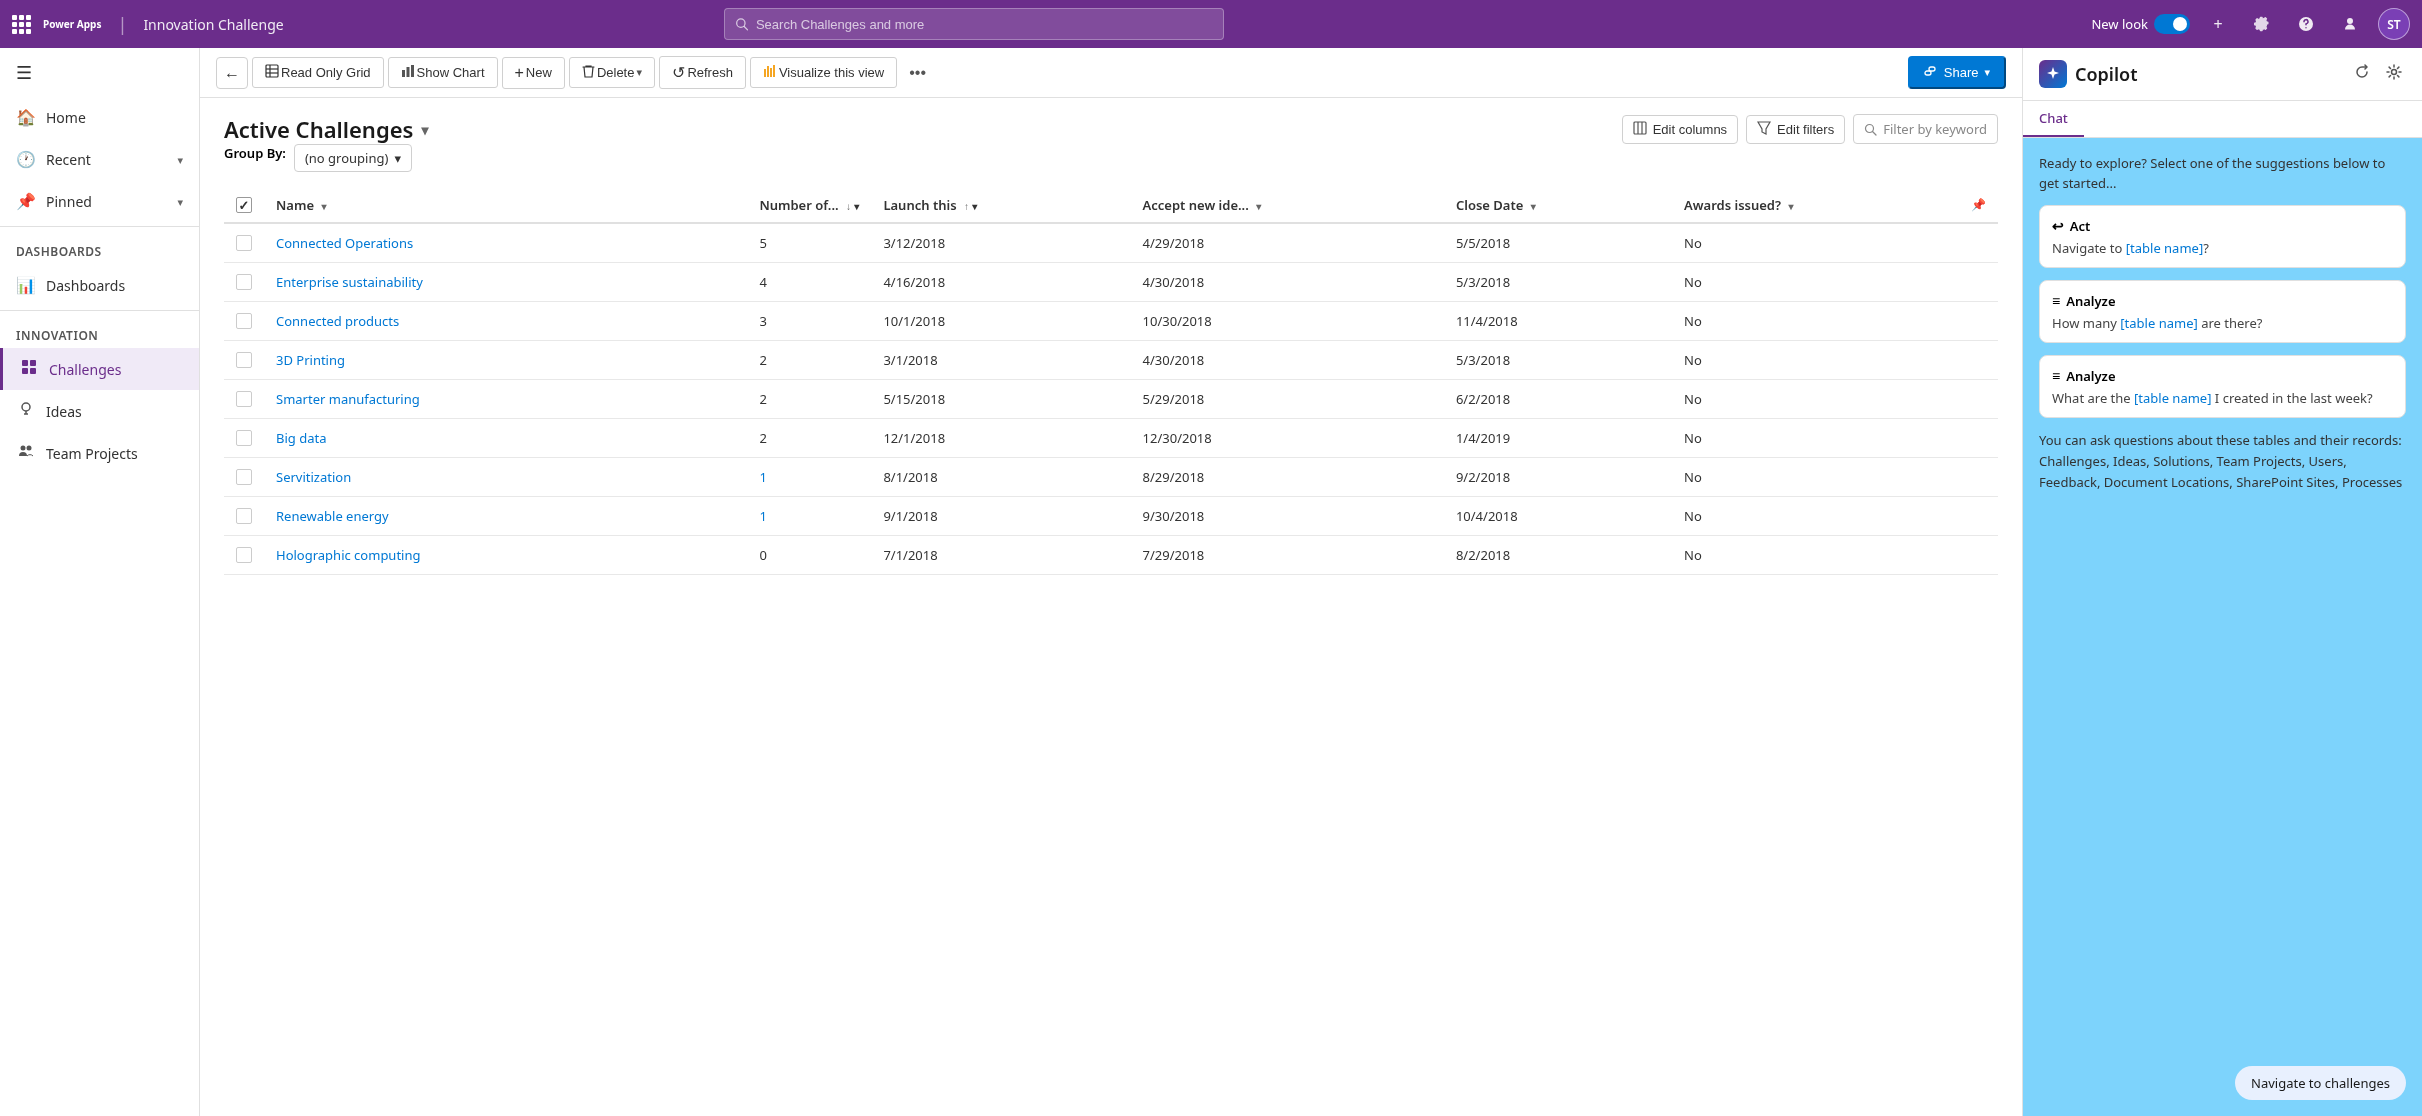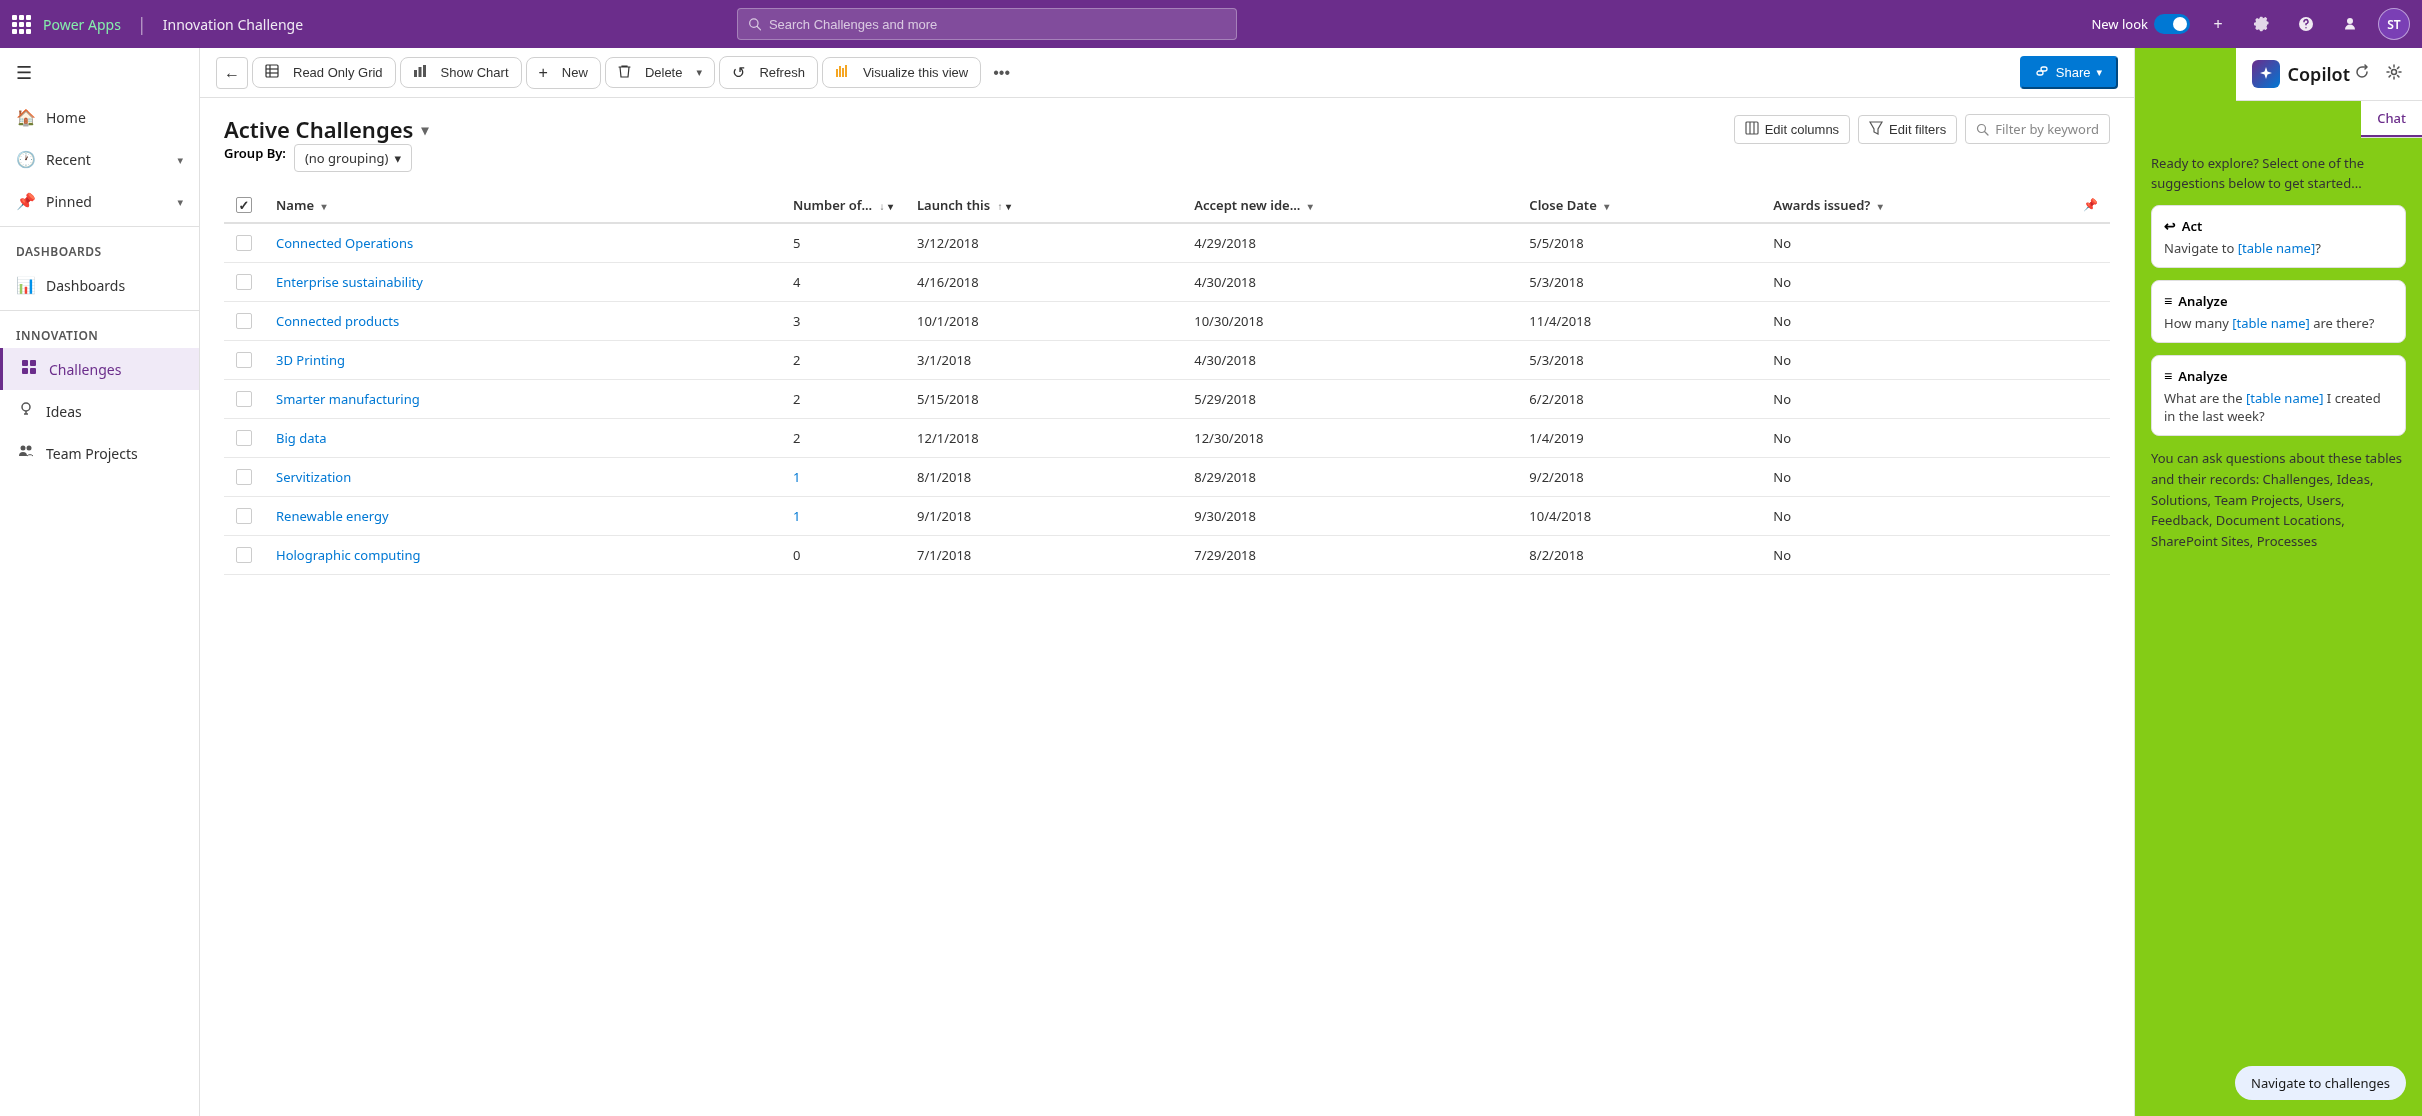--- a/index.html
+++ b/index.html
@@ -11,21 +11,21 @@
       align-items: center;
       background: #6b2d8b;
       color: white;
       height: 48px;
       padding: 0 12px;
       gap: 12px;
     }
     .topbar-grid-icon { display: flex; flex-direction: column; gap: 2px; cursor: pointer; }
     .topbar-grid-icon span { display: flex; gap: 2px; }
     .topbar-grid-icon i { width: 5px; height: 5px; background: white; border-radius: 1px; }
-    .topbar-app-name { font-size: 14px; font-weight: 400; color: #86efac; }
+    .topbar-app-name { font-size: 10px; font-weight: 700; color: #ffffff; }
     .topbar-divider { color: rgba(255,255,255,0.5); font-size: 18px; margin: 0 4px; }
     .topbar-instance { font-size: 14px; color: white; opacity: 0.9; }
     .topbar-search {
       flex: 1;
       max-width: 500px;
       margin: 0 auto;
       background: rgba(255,255,255,0.15);
       border: 1px solid rgba(255,255,255,0.3);
       border-radius: 4px;
       display: flex;
@@ -100,23 +100,23 @@
     .main { flex: 1; display: flex; flex-direction: column; overflow: hidden; background: white; }
 
     
     .toolbar {
       display: flex; align-items: center; gap: 4px;
       padding: 8px 16px;
       background: white;
       border-bottom: 1px solid #e0e0e0;
     }
     .toolbar-btn {
-      display: flex; align-items: center; gap: 14px;
+      display: flex; align-items: center; gap: 2px;
       padding: 6px 12px; border: 1px solid #d0d0d0; background: white;
-      border-radius: 8px; cursor: pointer; font-size: 13px; color: #333;
+      border-radius: 3px; cursor: pointer; font-size: 13px; color: #333;
       white-space: nowrap;
     }
     .toolbar-btn .btn-icon { font-size: 14px; }
     .toolbar-btn-primary {
       background: #0078d4; color: white; border-color: #0078d4;
       display: flex; align-items: center; gap: 6px; padding: 6px 14px;
       border-radius: 4px; cursor: pointer; font-size: 13px; font-weight: 500;
     }
     .back-btn {
       border: 1px solid #d0d0d0; background: white; border-radius: 4px;
@@ -163,27 +163,26 @@
       padding: 10px 12px; font-size: 13px; color: #333;
       border-bottom: 1px solid #e8e8e8;
     }
     .data-table .col-check { width: 40px; }
     .data-table .col-name { min-width: 220px; }
     .data-table .col-num { width: 120px; }
     .pin-icon { float: right; font-size: 12px; color: #888; cursor: pointer; }
 
     
     .copilot-panel {
-      width: 288px;
-      background: #84cc16;
+      width: 400px;
+      background: #7dd3fc;
       border-left: 1px solid #e0e0e0;
       display: flex;
       flex-direction: column;
       flex-shrink: 0;
-      align-items: flex-end;
     }
     .copilot-header {
       display: flex; align-items: center; justify-content: space-between;
       padding: 12px 16px;
       background: white;
       border-bottom: 1px solid #e0e0e0;
     }
     .copilot-title { display: flex; align-items: center; gap: 8px; font-size: 18px; font-weight: 600; color: #1a1a1a; }
     .copilot-logo {
       width: 28px; height: 28px;

